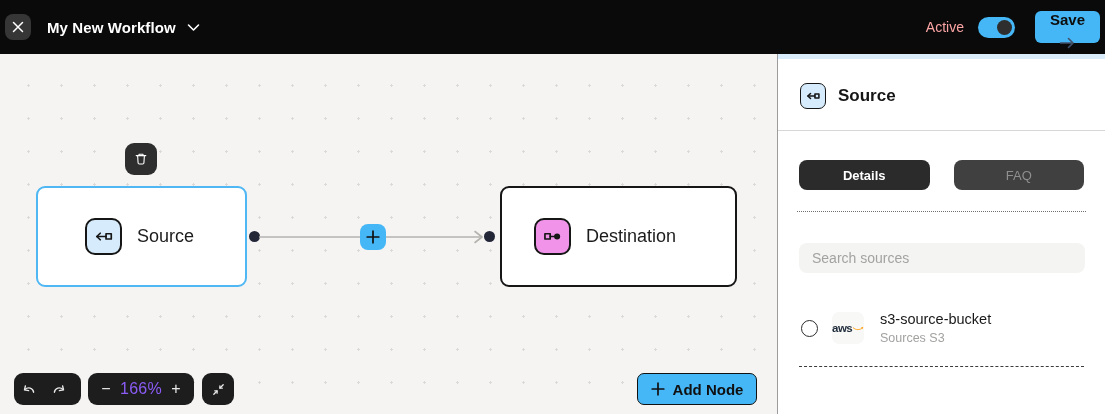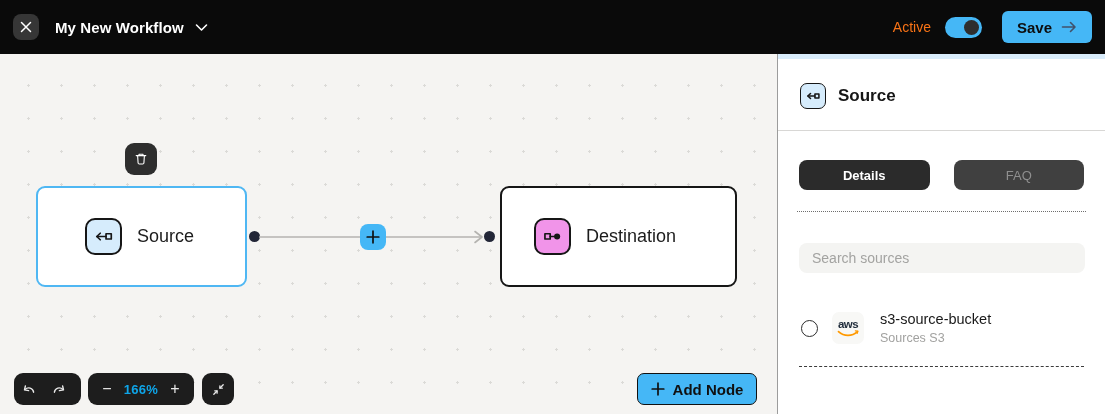--- a/index.html
+++ b/index.html
@@ -2,33 +2,33 @@
 <html><head>
 <meta charset="utf-8">
 <style>
   * { margin:0; padding:0; box-sizing:border-box; }
   html,body { width:1105px; height:414px; overflow:hidden; }
   body { font-family:"Liberation Sans", sans-serif; background:#fff; }
   .app { position:relative; width:1105px; height:414px; }
 
   
   .topbar { position:absolute; top:0; left:0; width:1105px; height:54px; background:#0a0a0a;
-            display:flex; align-items:center; padding:0 13px; }
+            display:flex; align-items:center; padding:0 5px; }
   .close-btn { width:26px; height:26px; background:#363636; border:none; border-radius:8px;
                display:flex; align-items:center; justify-content:center; cursor:pointer; }
   .wf-title { color:#fff; font-size:15px; font-weight:700; margin-left:16px; letter-spacing:.1px; }
   .chev-down { margin-left:11px; display:flex; }
   .topbar-right { margin-left:auto; display:flex; align-items:center; gap:14px; }
-  .active-label { color:#f97316; font-size:14px; }
+  .active-label { color:#fca5a5; font-size:14px; }
   .toggle { position:relative; width:37px; height:21px; border-radius:11px; background:#45b7f6;
             border:none; cursor:pointer; margin-right:6px; }
   .toggle .knob { position:absolute; top:3px; right:3px; width:15px; height:15px; border-radius:50%;
                   background:#2e2e2e; }
   .save-btn { height:32px; padding:0 15px; background:#45b7f6; border:none; border-radius:6px;
-              display:flex; align-items:center; gap:9px; cursor:pointer; }
+              display:flex; align-items:center; gap:9px; cursor:pointer;flex-direction:column; }
   .save-label { font-size:15px; font-weight:700; color:#0d0d0d; }
 
   
   .canvas { position:absolute; top:54px; left:0; width:777px; height:360px; background:#f5f4f2;
             background-image:radial-gradient(#dbdad7 1.3px, transparent 1.4px);
             background-size:33px 33px; background-position:12px 15px; }
 
   .trash-btn { position:absolute; left:125px; top:89px; width:32px; height:32px; background:#2e2e2e;
                border:none; border-radius:9px; display:flex; align-items:center; justify-content:center; cursor:pointer; }
 
@@ -50,21 +50,21 @@
   .edge-plus { position:absolute; left:360px; top:170px; width:26px; height:26px; background:#45b7f6;
                border:none; border-radius:8px; display:flex; align-items:center; justify-content:center; cursor:pointer; }
 
   .ctrl { position:absolute; top:319px; height:32px; background:#1d1d1d; border-radius:9px;
           display:flex; align-items:center; color:#fff; }
   .ctrl-history { left:14px; width:67px; }
   .ctrl-zoom { left:88px; width:106px; justify-content:space-between; padding:0 4px; }
   .ctrl-fit { left:202px; width:32px; justify-content:center; }
   .ctrl button { background:none; border:none; color:#e9e9e9; cursor:pointer; width:30px; height:32px;
                  display:flex; align-items:center; justify-content:center; font-size:16px; }
-  .zoom-level { font-size:13px; font-weight:700; color:#0ea5e9; letter-spacing:.3px; }
+  .zoom-level { font-size:16px; font-weight:400; color:#8b5cf6; letter-spacing:.3px; }
   .fit-btn { background:none; border:none; cursor:pointer; display:flex; }
 
   .add-node-btn { position:absolute; left:637px; top:319px; width:120px; height:32px; background:#45b7f6;
                   border:1.5px solid #111; border-radius:7px; display:flex; align-items:center; justify-content:center;
                   gap:8px; cursor:pointer; }
   .add-node-label { font-size:15px; font-weight:700; color:#101010; }
 
   
   .panel { position:absolute; top:54px; left:777px; width:328px; height:360px; background:#fff;
            border-left:1px solid #9c9c9c; }
@@ -81,21 +81,21 @@
   .tab-inactive { background:#404040; color:#8f8f8f; font-weight:400;text-align:center; }
   .dotted-divider { border-top:1.5px dotted #6e6e6e; margin:21px 19px 0 19px; }
   .section-row { display:flex; align-items:center; gap:12px; margin:25px 21px 0 22px; cursor:pointer; }
   .section-label { font-size:13.5px; font-weight:700; color:#1d1d1d; }
   .search-input { display:block; width:286px; height:30px; margin:31px 21px 0 21px; background:#f4f4f2;
                   border:none; border-radius:8px; padding:0 13px; font-size:14px; font-family:inherit; color:#333; }
   .search-input::placeholder { color:#a3a3a1; }
   .option-row { display:flex; align-items:center; margin:38px 21px 0 23px; cursor:pointer; }
   .radio { width:17px; height:17px; border:1.5px solid #2d2d2d; border-radius:50%; background:#fff; flex:none; cursor:pointer; }
   .aws-logo { width:32px; height:32px; background:#f8f8f6; border-radius:7px; margin-left:14px;
-              display:flex; flex-direction:column; align-items:center; justify-content:center; flex:none; }
+              display:flex; flex-direction:row; align-items:center; justify-content:center; flex:none; }
   .aws-text { font-size:11.5px; font-weight:700; color:#232f3e; letter-spacing:-.5px; line-height:10px; }
   .option-text { margin-left:16px; display:flex; flex-direction:column; gap:4px; }
   .option-name { font-size:14.5px; color:#191919; }
   .option-sub { font-size:12.5px; color:#a2a2a0; }
   .dashed-divider { border-top:1.5px dashed #3c3c3c; margin:21px 21px 0 21px; }
 </style>
 </head>
 <body>
 
 <div class="app">

